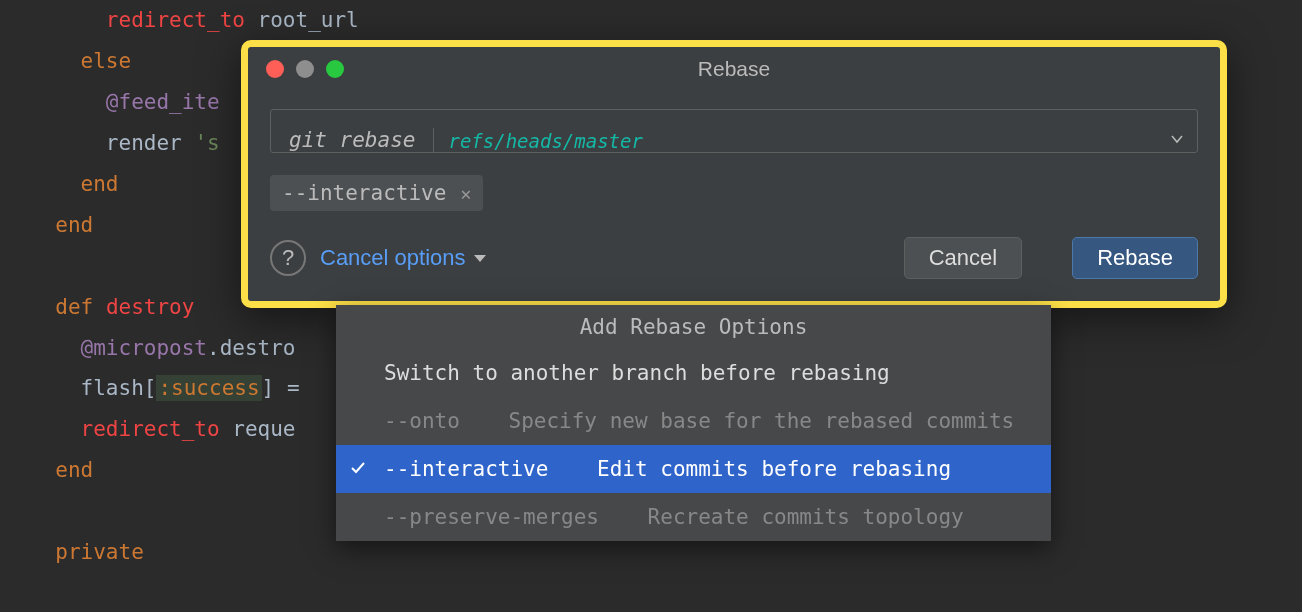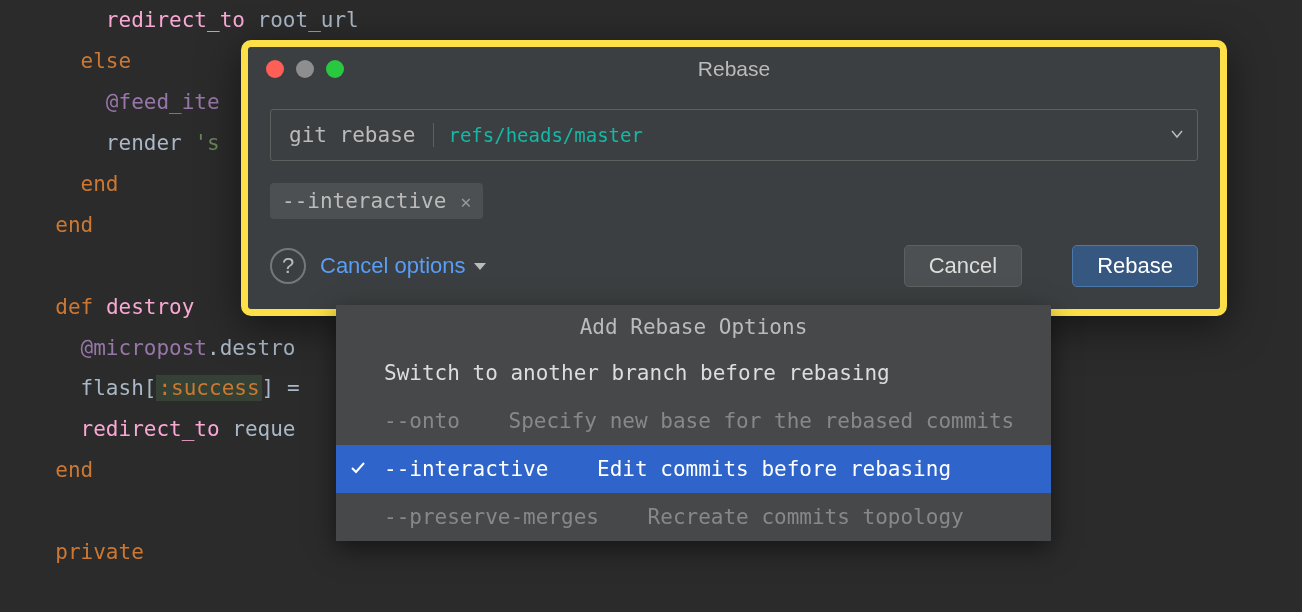--- a/index.html
+++ b/index.html
@@ -20,21 +20,21 @@
     .editor {
       position: absolute;
       top: 0;
       left: 0;
       padding: 0 0 0 30px;
       line-height: 1.95;
       white-space: pre;
     }
     .kw { color: #cc7832; }
     .ident { color: #a9b7c6; }
-    .method { color: #f9a8d4; }
+    .method { color: #ef4444; }
     .ivar { color: #9876aa; }
     .str { color: #6a8759; }
     .sym-hl { color: #cc7832; background: #344134; padding: 1px 2px; }
     .dialog {
       position: absolute;
       top: 40px;
       left: 241px;
       width: 986px;
       background: #3c3f41;
       border: 7px solid #fde047;
@@ -70,22 +70,23 @@
       font-size: 21px;
       pointer-events: none;
     }
     .dialog-body {
       padding: 18px 22px 22px 22px;
     }
     .cmd-bar {
       display: flex;
       border: 1px solid #5e6060;
       border-radius: 3px;
-      height: 52px;
-      align-items: center;
+      height: 44px;
+      align-items: flex-end;
+      font-style: italic;
     }
     .cmd-prefix {
       padding: 0 18px;
       display: flex;
       align-items: center;
       color: #bbbbbb;
       border-right: 1px solid #5e6060;
       font-family: 'Menlo', 'Monaco', 'Consolas', monospace;
       font-size: 21px;
     }

